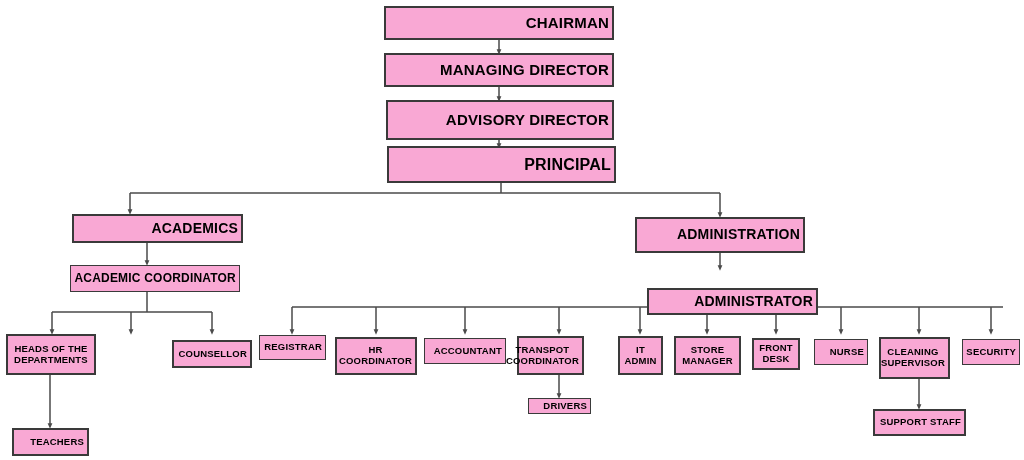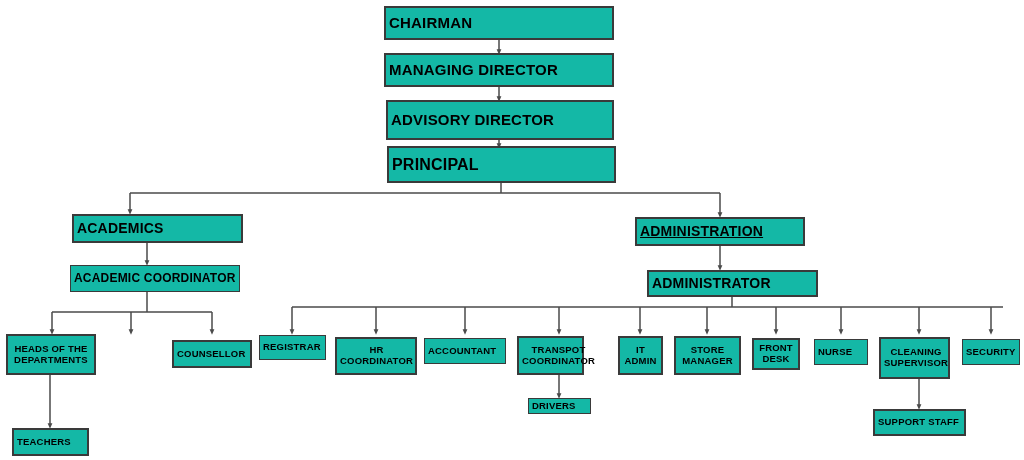--- a/index.html
+++ b/index.html
@@ -19,25 +19,25 @@
     position: absolute;
     left: 0;
     top: 0;
     width: 1024px;
     height: 460px;
     pointer-events: none;
   }
   .node {
     position: absolute;
     box-sizing: border-box;
-    background: #14b8a6;
+    background: #f9a8d4;
     border: 2px solid #3a3a3a;
     display: flex;
     align-items: center;
-    justify-content: flex-start;
+    justify-content: flex-end;
     text-align: center;
     color: #000000;
     font-weight: bold;
     letter-spacing: 0.2px;
     line-height: 1.12;
     z-index: 2;
   }
   .node span { display: block; padding: 0 3px; }
   .tier-1 { font-size: 15px; }
   .tier-1b { font-size: 16px; }
@@ -112,29 +112,29 @@
   </div>
 
   <div class="node tier-1b" style="left:387px; top:146px; width:229px; height:37px;">
     <span>PRINCIPAL</span>
   </div>
 
   <div class="node tier-2" style="left:72px; top:214px; width:171px; height:29px;">
     <span>ACADEMICS</span>
   </div>
 
-  <div class="node tier-2" style="left:635px; top:217px; width:170px; height:29px;text-decoration:underline;">
+  <div class="node tier-2" style="left:635px; top:217px; width:170px; height:36px;">
     <span>ADMINISTRATION</span>
   </div>
 
   <div class="node tier-3 thin" style="left:70px; top:265px; width:170px; height:27px;">
     <span>ACADEMIC COORDINATOR</span>
   </div>
 
-  <div class="node tier-2" style="left:647px; top:270px; width:171px; height:27px;">
+  <div class="node tier-2" style="left:647px; top:288px; width:171px; height:27px;">
     <span>ADMINISTRATOR</span>
   </div>
 
   <div class="node tier-4" style="left:6px; top:334px; width:90px; height:41px;">
     <span>HEADS OF THE DEPARTMENTS</span>
   </div>
 
 
   <div class="node tier-4" style="left:172px; top:340px; width:80px; height:28px;">
     <span>COUNSELLOR</span>

